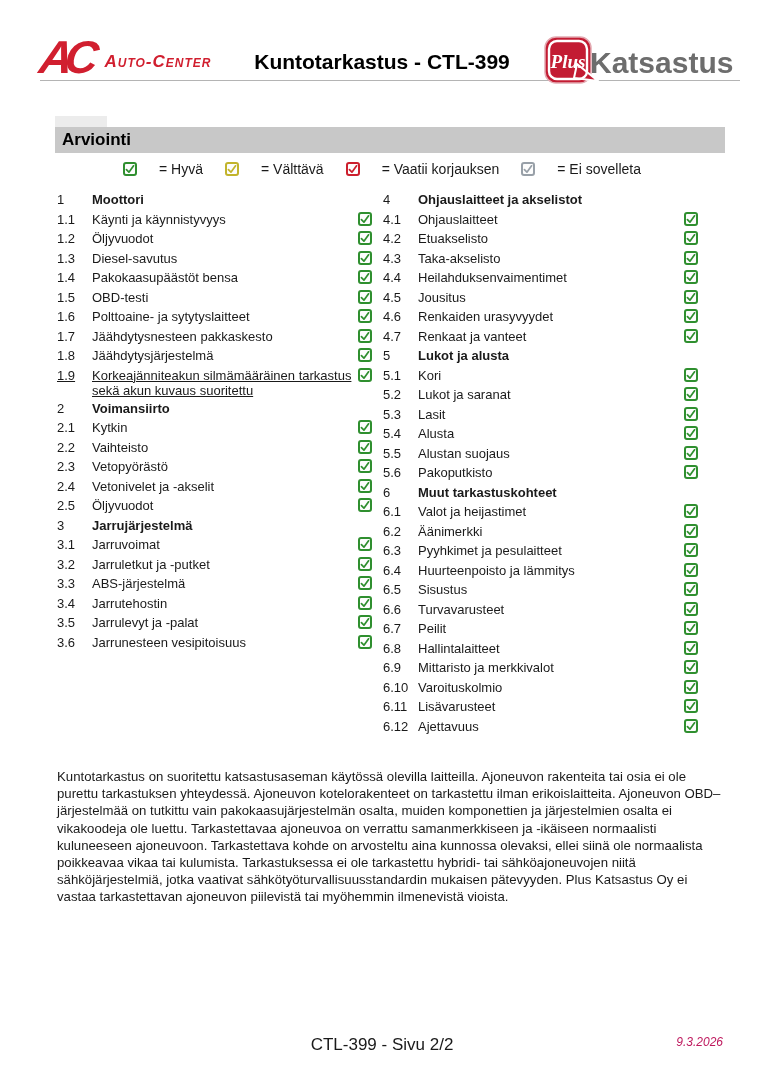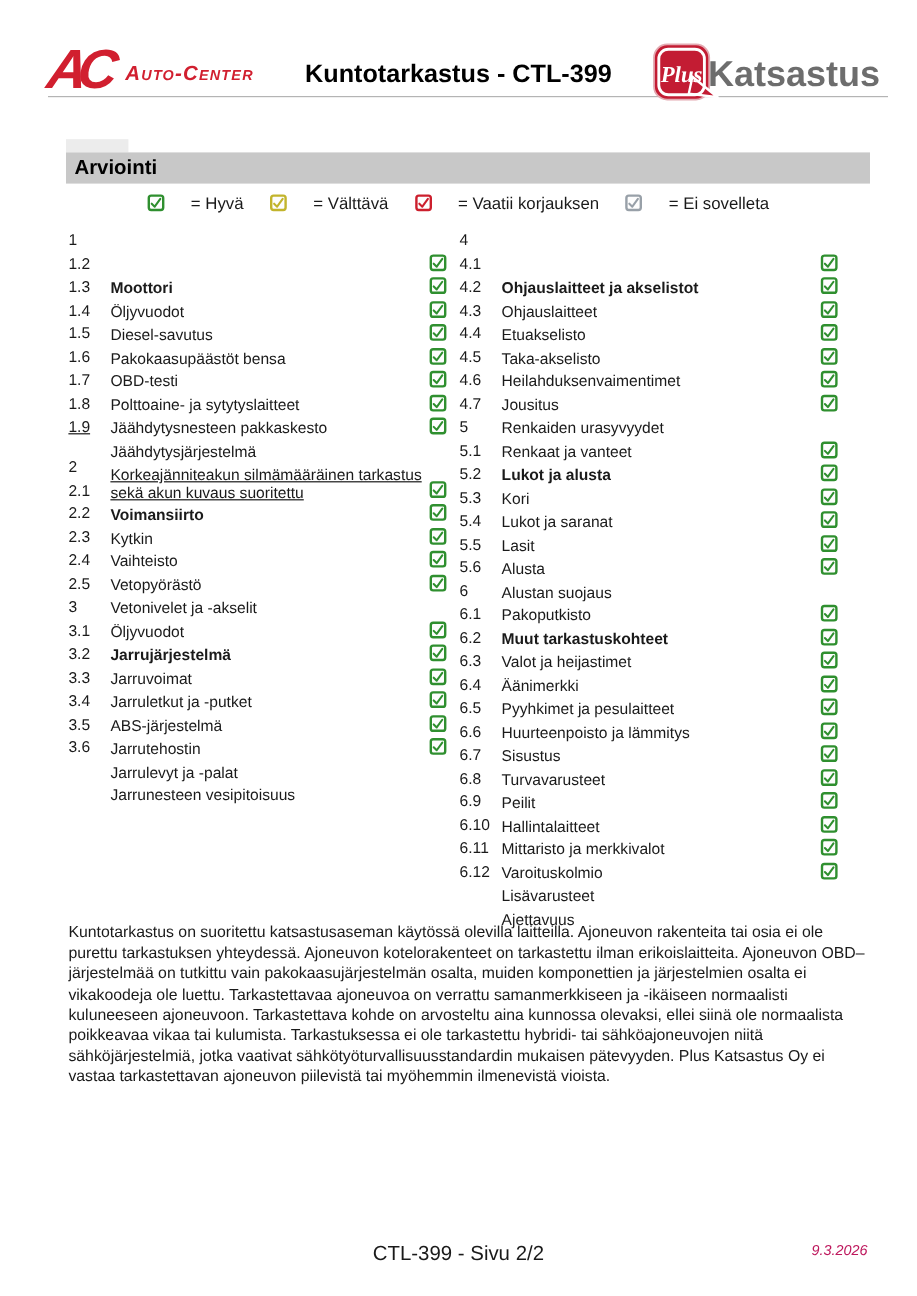--- a/index.html
+++ b/index.html
@@ -43,21 +43,21 @@
     width:14px;height:14px;border:2px solid #3a9a3a;border-radius:3px;background:#fdfdfd;
     display:inline-flex;align-items:center;justify-content:center;box-sizing:border-box;flex:none;
   }
   .cb svg{width:10px;height:10px;display:block;}
   
   .checklist{position:absolute;left:57px;top:192px;display:flex;gap:11px;}
   .col{width:315px;display:flex;flex-direction:column;}
   .row{display:flex;align-items:flex-start;height:19.5px;font-size:13px;line-height:15px;}
   .row.tall{height:33px;text-decoration:underline;}
   .row .num{width:35px;flex:none;}
-  .row .lbl{flex:1;padding-right:6px;margin-top:40px;}
+  .row .lbl{flex:1;padding-right:6px;}
   .row.section .lbl{font-weight:bold;}
   .row .cb{margin-left:auto;margin-top:0px;}
   
   .disclaimer{
     position:absolute;left:57px;top:768px;width:672px;
     font-size:13.2px;line-height:17.2px;color:#1a1a1a;text-align:left;
   }
   
   .footer-center{
     position:absolute;left:0;right:0;top:1035px;text-align:center;
@@ -132,20 +132,29 @@
       </span>
     </div>
 
   <div class="checklist">
     <div class="col">
         <div class="row section">
           <span class="num">1</span>
           <span class="lbl">Moottori</span>
         </div>
         <div class="row">
+          <span class="num">1.1</span>
+          <span class="lbl">Käynti ja käynnistyvyys</span>
+          <span class="cb" style="border-color: rgb(47, 143, 47);">
+            <svg viewBox="0 0 14 14">
+              <path d="M2 8 L5.5 11.5 L12 2.5" fill="none" stroke="#2f8f2f" stroke-width="2.4" stroke-linecap="round" stroke-linejoin="round"></path>
+            </svg>
+          </span>
+        </div>
+        <div class="row">
           <span class="num">1.2</span>
           <span class="lbl">Öljyvuodot</span>
           <span class="cb" style="border-color: rgb(47, 143, 47);">
             <svg viewBox="0 0 14 14">
               <path d="M2 8 L5.5 11.5 L12 2.5" fill="none" stroke="#2f8f2f" stroke-width="2.4" stroke-linecap="round" stroke-linejoin="round"></path>
             </svg>
           </span>
         </div>
         <div class="row">
           <span class="num">1.3</span>

